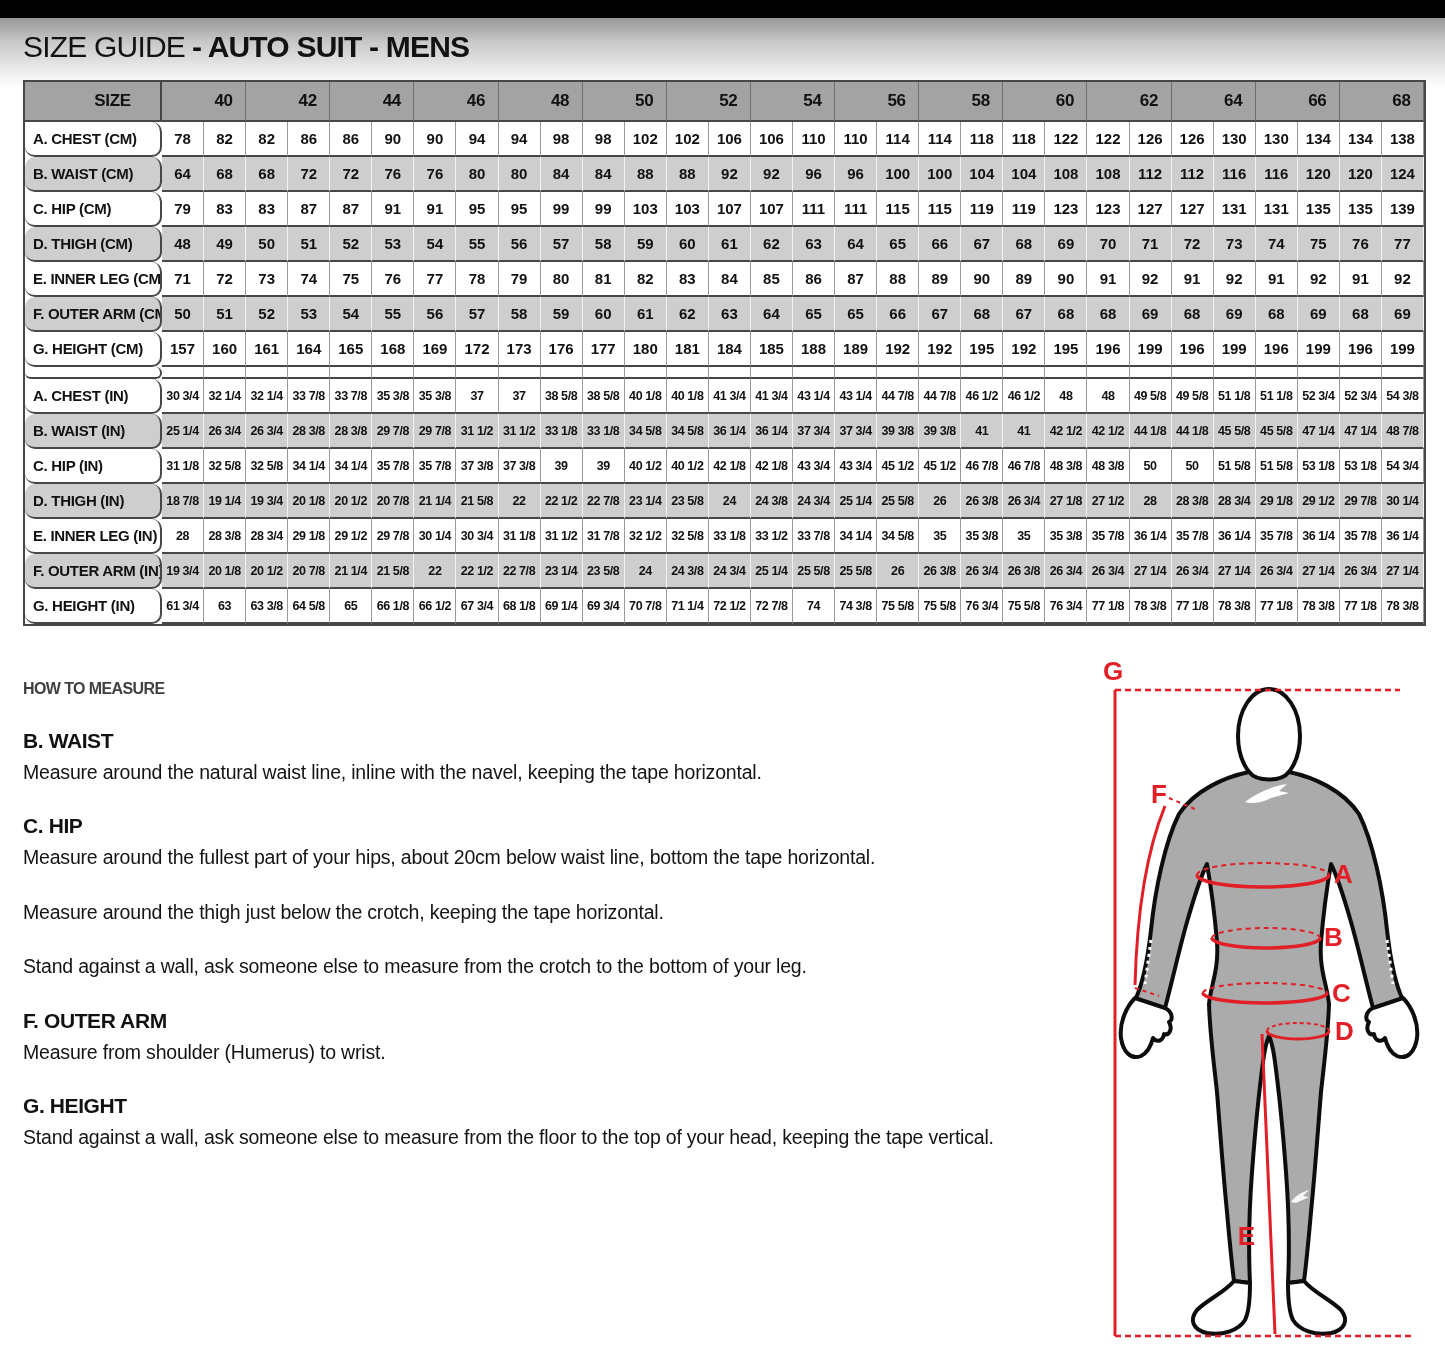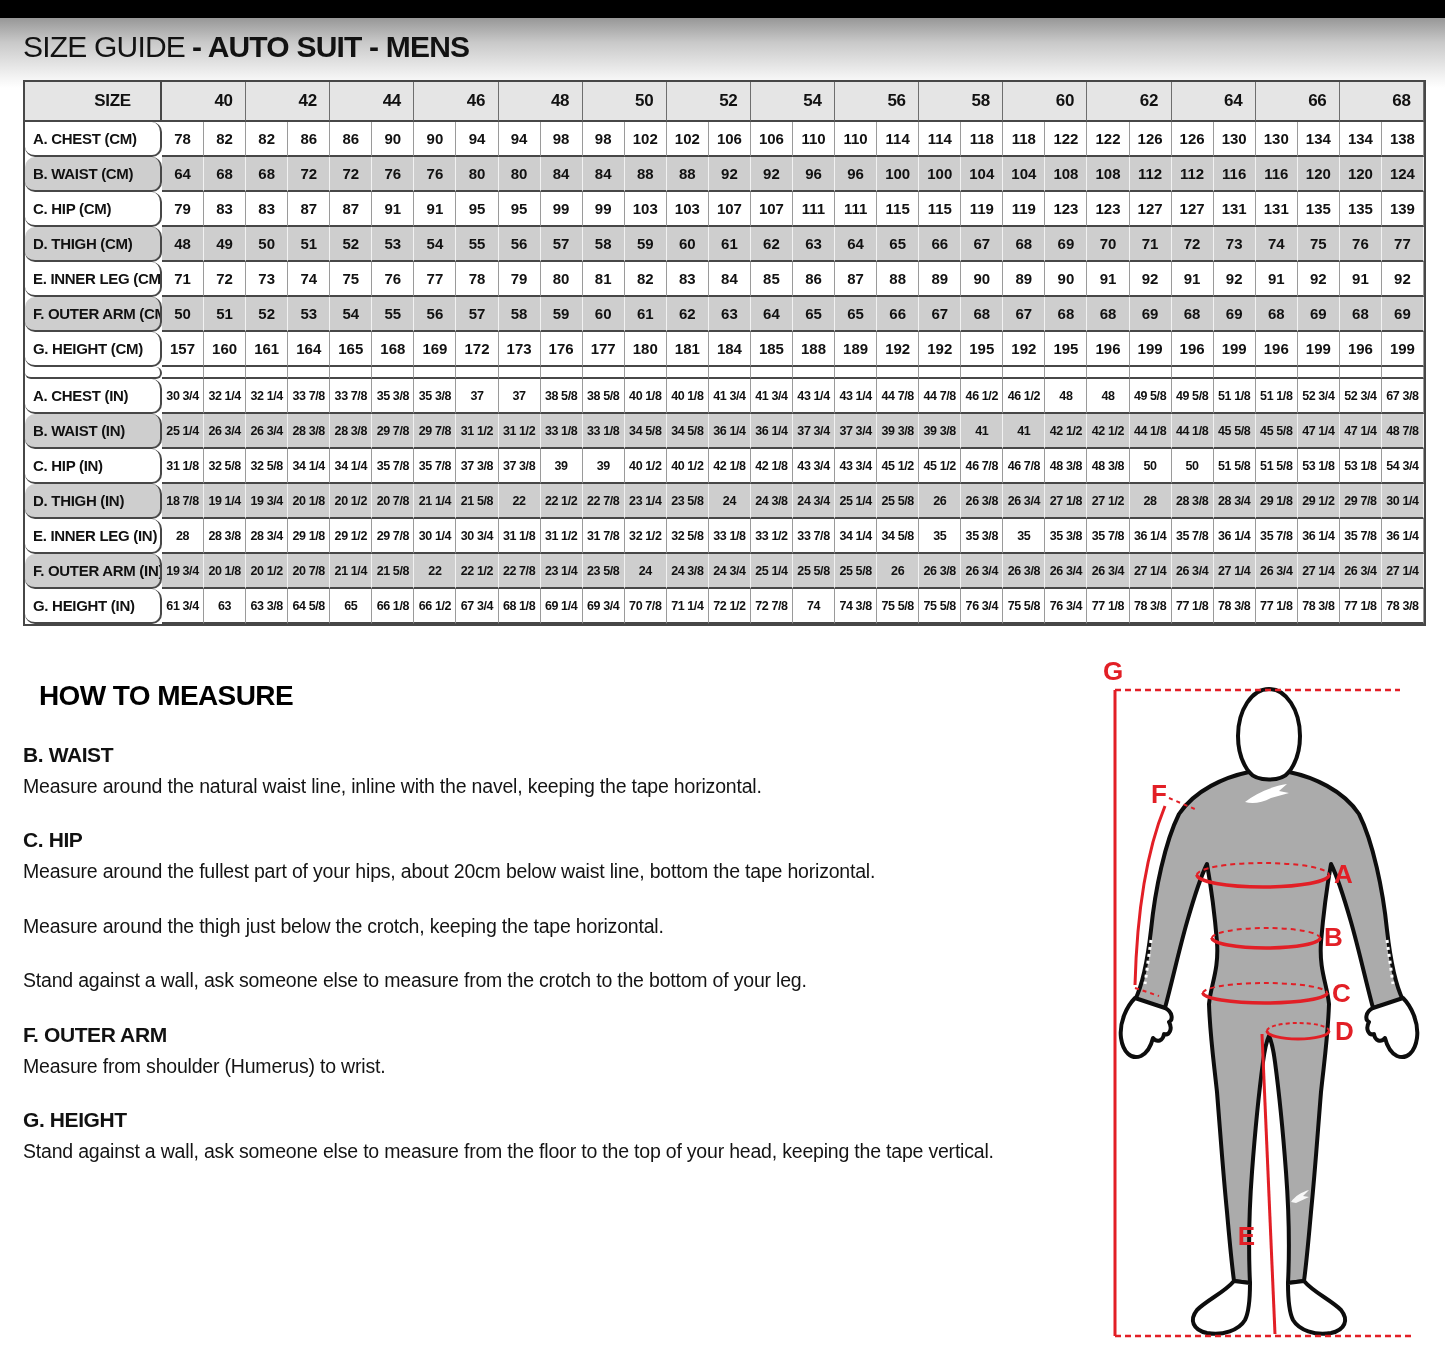--- a/index.html
+++ b/index.html
@@ -9,37 +9,37 @@
   .masthead{position:absolute;left:0;top:18px;width:1445px;height:70px;
             background:linear-gradient(180deg,#979797 0%,#c9c9c9 35%,#f4f4f4 85%,#ffffff 100%);}
   .title{position:absolute;left:23px;top:12px;font-size:30px;letter-spacing:-0.8px;color:#121212;font-weight:500;white-space:nowrap;}
   .title .b{font-weight:800;margin-left:7px;}
 
   
   .size-table{position:absolute;left:23px;top:80px;width:1399px;height:542px;
               display:grid;grid-template-columns:137px repeat(30,1fr);
               grid-template-rows:40px repeat(7,35px) 12px repeat(7,35px);
               border:2px solid #474747;background:#fff;box-sizing:content-box;}
-  .hcell{background:#e5e5e5;display:flex;align-items:center;justify-content:center;
+  .hcell{background:#a3a3a3;display:flex;align-items:center;justify-content:center;
          font-weight:700;font-size:17px;border-right:1px solid #6e6e6e;border-bottom:2px solid #474747;letter-spacing:-0.3px;padding-left:40px;}
   .hcell.corner{border-right:2px solid #474747;}
   .cell{display:flex;align-items:center;justify-content:center;
         border-right:1px solid #9a9a9a;border-bottom:2px solid #474747;
         font-weight:700;white-space:nowrap;overflow:hidden;}
   .cell.cm{font-size:15px;}
   .cell.in{font-size:12.5px;letter-spacing:-0.4px;}
   .cell.lbl{justify-content:flex-start;padding-left:8px;font-size:15px;letter-spacing:-0.3px;
             border-right:2px solid #474747;border-radius:10px;}
   .cell.g{background:#cecece;border-right-color:#f2f2f2;}
   .cell.g.lbl{border-right-color:#474747;}
   .cell.sp{border-bottom:2px solid #474747;background:#fff;font-size:1px;}
 
   
   .howto{position:absolute;left:23px;top:680px;width:1060px;}
-  .ht-head{font-size:28px;font-weight:800;letter-spacing:-0.6px;color:#000000;margin:0 0 31px 16px;}
+  .ht-head{font-size:16px;font-weight:800;letter-spacing:-0.6px;color:#404040;margin:0 0 31px 0;}
   .ht-item{margin-bottom:30px;}
   .ht-label{font-size:21px;font-weight:800;letter-spacing:-0.4px;margin-bottom:7px;}
   .ht-text{font-size:19.5px;letter-spacing:-0.2px;color:#141414;line-height:1.25;}
 
   
   .figure{position:absolute;left:1095px;top:650px;width:350px;height:707px;}
   .figure svg{display:block;}
   .red-label{font-family:"Liberation Sans",sans-serif;font-size:26px;font-weight:800;}
 </style>
 </head>
@@ -341,21 +341,21 @@
       <div class="cell in">46 1/2</div>
       <div class="cell in">46 1/2</div>
       <div class="cell in">48</div>
       <div class="cell in">48</div>
       <div class="cell in">49 5/8</div>
       <div class="cell in">49 5/8</div>
       <div class="cell in">51 1/8</div>
       <div class="cell in">51 1/8</div>
       <div class="cell in">52 3/4</div>
       <div class="cell in">52 3/4</div>
-      <div class="cell in">67 3/8</div>
+      <div class="cell in">54 3/8</div>
       <div class="cell lbl g">B. WAIST (IN)</div>
       <div class="cell in g">25 1/4</div>
       <div class="cell in g">26 3/4</div>
       <div class="cell in g">26 3/4</div>
       <div class="cell in g">28 3/8</div>
       <div class="cell in g">28 3/8</div>
       <div class="cell in g">29 7/8</div>
       <div class="cell in g">29 7/8</div>
       <div class="cell in g">31 1/2</div>
       <div class="cell in g">31 1/2</div>

